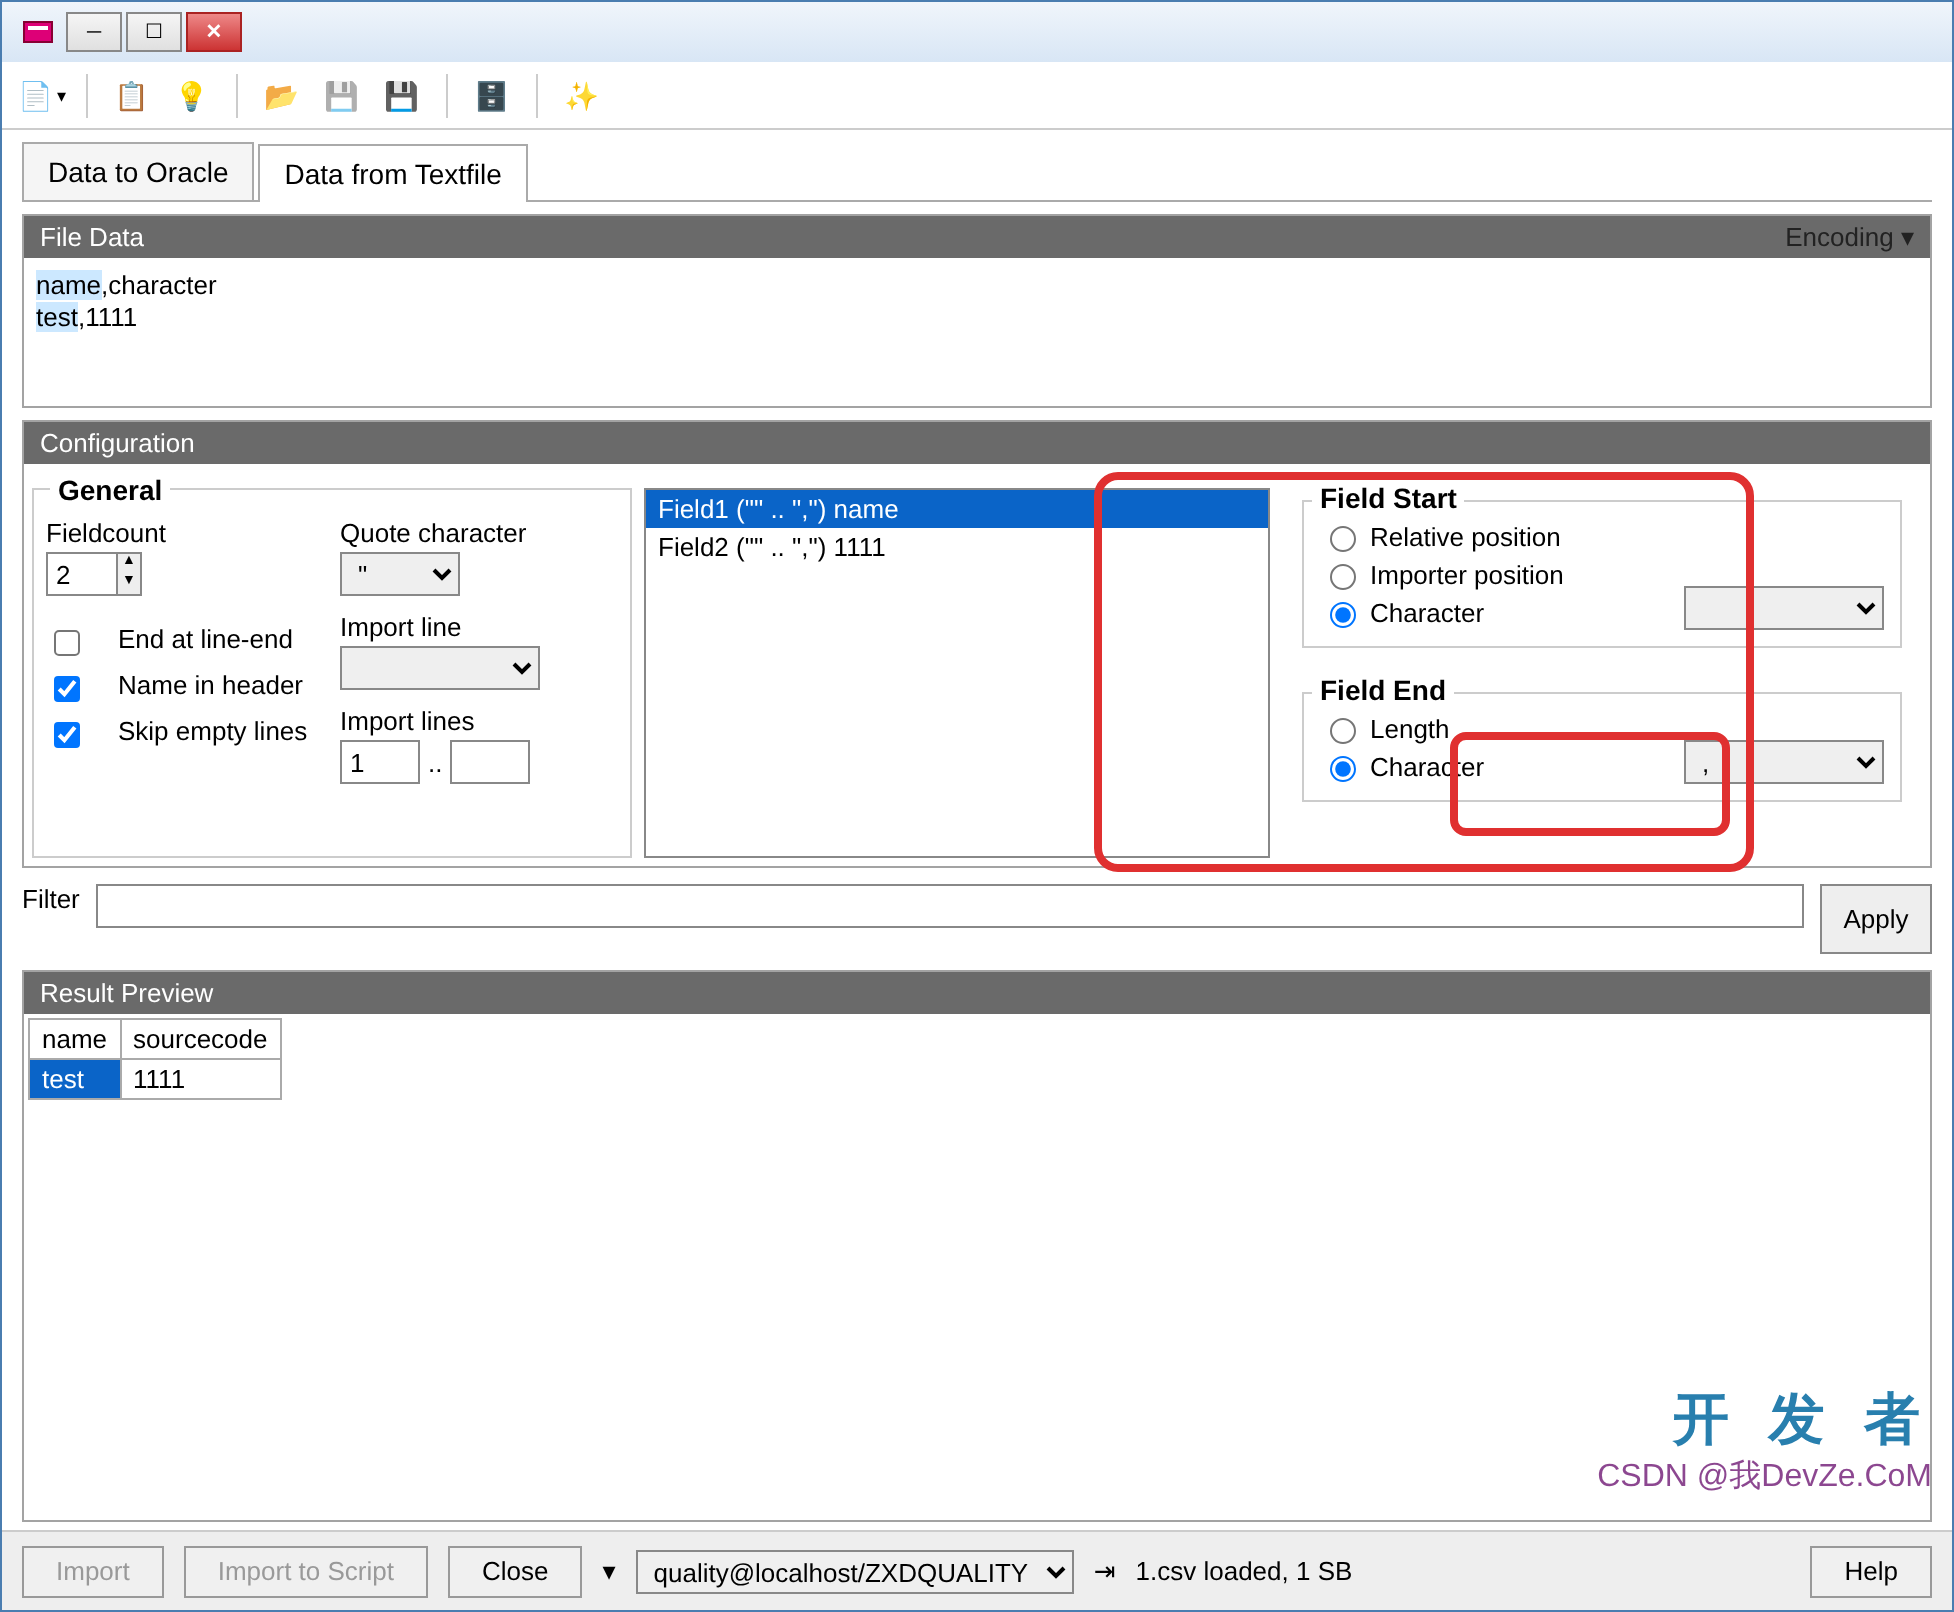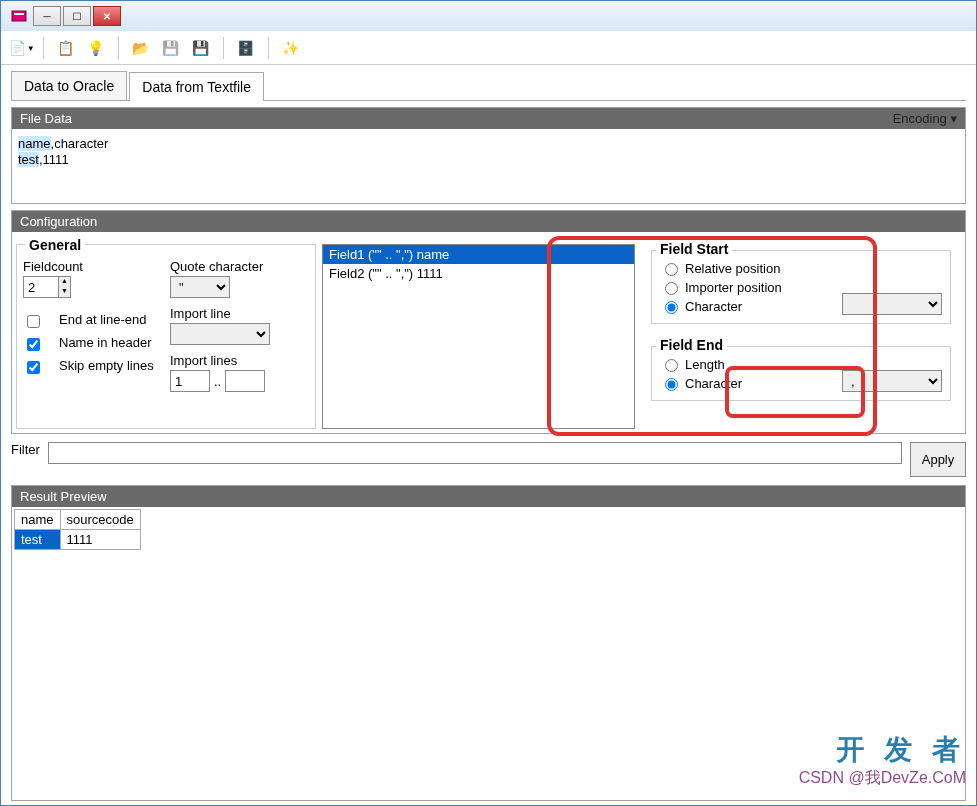--- a/index.html
+++ b/index.html
@@ -230,13 +230,24 @@
           </tr>
         </tbody>
           </table>
       </div>
     </div>
 
     <div class="watermark">开 发 者</div>
     <div class="watermark2">CSDN @我DevZe.CoM</div>
   </div>
 
+  <div class="footer">
+    <button class="fbtn disabled">Import</button>
+    <button class="fbtn disabled">Import to Script</button>
+    <button class="fbtn">Close</button>
+    <span>▾</span>
+    <select class="status-combo"><option>quality@localhost/ZXDQUALITY</option></select>
+    <span>⇥</span>
+    <span class="status-txt">1.csv loaded, 1 SB</span>
+    <span style="flex:1"></span>
+    <button class="fbtn">Help</button>
+  </div>
 </div>
 
 </body></html>

